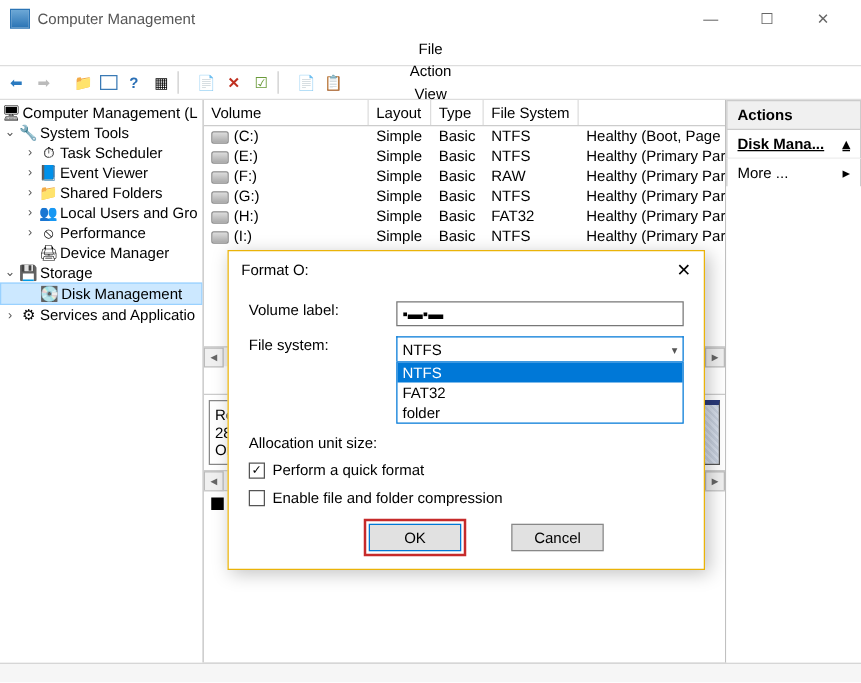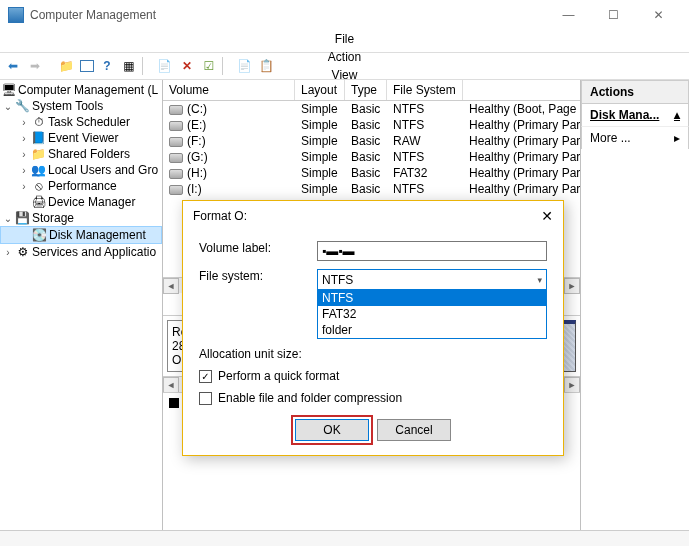--- a/index.html
+++ b/index.html
@@ -59,21 +59,21 @@
 .dlg-input { flex:1; border:1px solid #777; height:20px; padding:0 4px; }
 .combo { flex:1; position:relative; }
 .combo-sel { border:1px solid #0078d7; border-bottom:none; height:20px; display:flex; align-items:center; padding:0 4px; background:#fff; }
 .combo-arrow { margin-left:auto; font-size:9px; color:#555;}
 .combo-list { border:1px solid #0078d7; background:#fff; }
 .combo-opt { padding:0 4px; height:16px; line-height:16px; }
 .combo-opt.hl { background:#0078d7; color:#fff; }
 .chk-row { display:flex; align-items:center; gap:6px; margin:8px 0 2px; }
 .chk { width:13px; height:13px; border:1px solid #555; display:flex; align-items:center; justify-content:center; font-size:10px; }
 .dlg-btns { display:flex; justify-content:center; gap:8px; margin-top:14px; }
-.btn { width:74px; height:22px; border:1px solid #888; background:#e1e1e1; }
+.btn { width:74px; height:22px; border:1px solid #888; background:#e1e1e1;margin-left:32px; }
 .btn.primary { border:1px solid #0078d7; outline:2px solid #c62b2b; outline-offset:2px; }
 
 .hscroll { height:16px; border-top:1px solid #ccc; background:#f0f0f0; display:flex; }
 .hscroll .arrow{ width:16px; height:16px; border:1px solid #bbb; display:flex;align-items:center;justify-content:center;font-size:9px;color:#666;}
 .hscroll .track{flex:1;}
 </style>
 </head>
 <body>
 
 <div class="titlebar">

